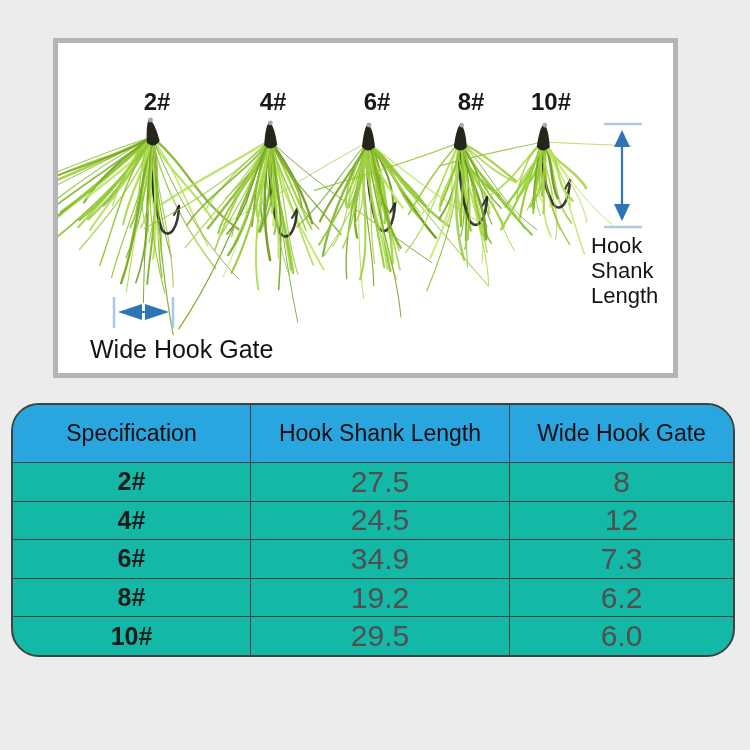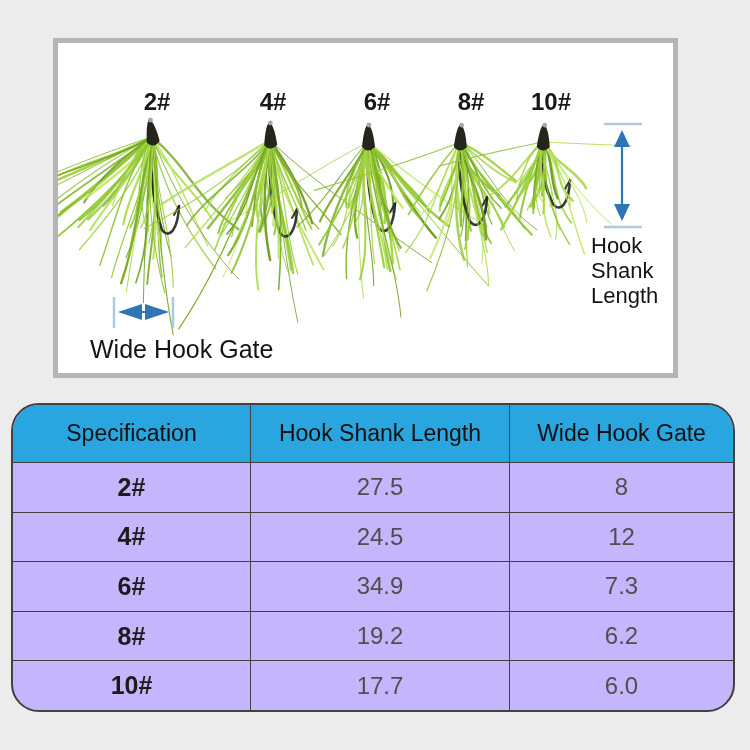--- a/index.html
+++ b/index.html
@@ -38,41 +38,41 @@
     position:absolute;left:533px;top:190px;width:92px;
     font-size:22px;line-height:25px;color:#141414;
   }
   .gate-note{
     position:absolute;left:32px;top:292px;
     font-size:25px;color:#141414;white-space:nowrap;
   }
 
   
   .spec-table{
-    position:absolute;left:11px;top:403px;width:724px;height:309px;
-    background:#c4b5fd;
+    position:absolute;left:11px;top:403px;width:724px;height:254px;
+    background:#14b8a6;
     border:2.5px solid var(--table-border);
     border-radius:28px;
     overflow:hidden;
     display:grid;
     grid-template-columns:237px 259px auto;
     grid-template-rows:57px repeat(5,1fr);
   }
   .cell{
     display:flex;align-items:center;justify-content:center;
     border-left:1.6px solid var(--table-border);
   }
   .cell.first-col{border-left:none;}
   .cell.body-row{border-top:1.6px solid var(--table-border);}
   .cell.head{
     background:var(--header-blue);
     font-size:23px;font-weight:500;color:#101010;
   }
   .cell.spec{font-size:25px;font-weight:bold;color:#1c1c1c;}
-  .cell.val{font-size:24px;font-weight:400;color:var(--value-text);}
+  .cell.val{font-size:30px;font-weight:400;color:var(--value-text);}
 </style>
 </head>
 <body>
 
 <div class="page">
 
   <div class="photo-panel">
 
     <svg class="panel-art" viewBox="0 0 615 330" aria-hidden="true">
 
@@ -379,17 +379,17 @@
 
     <div class="cell spec body-row first-col">6#</div>
     <div class="cell val  body-row">34.9</div>
     <div class="cell val  body-row">7.3</div>
 
     <div class="cell spec body-row first-col">8#</div>
     <div class="cell val  body-row">19.2</div>
     <div class="cell val  body-row">6.2</div>
 
     <div class="cell spec body-row first-col">10#</div>
-    <div class="cell val  body-row">17.7</div>
+    <div class="cell val  body-row">29.5</div>
     <div class="cell val  body-row">6.0</div>
   </div>
 
 </div>
 
 </body></html>

